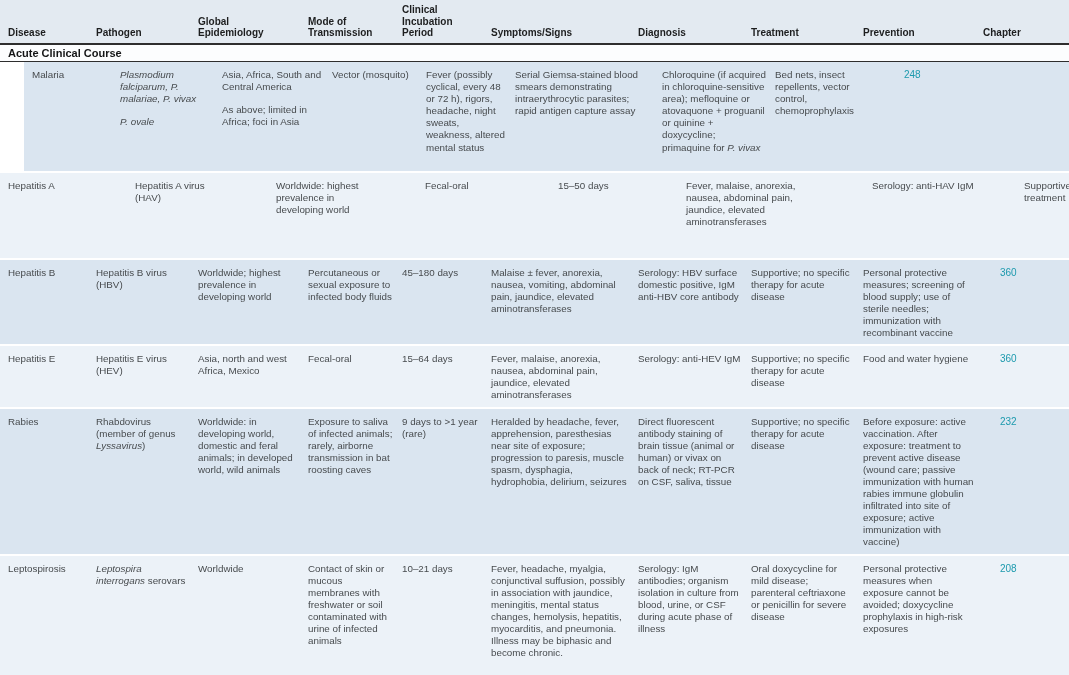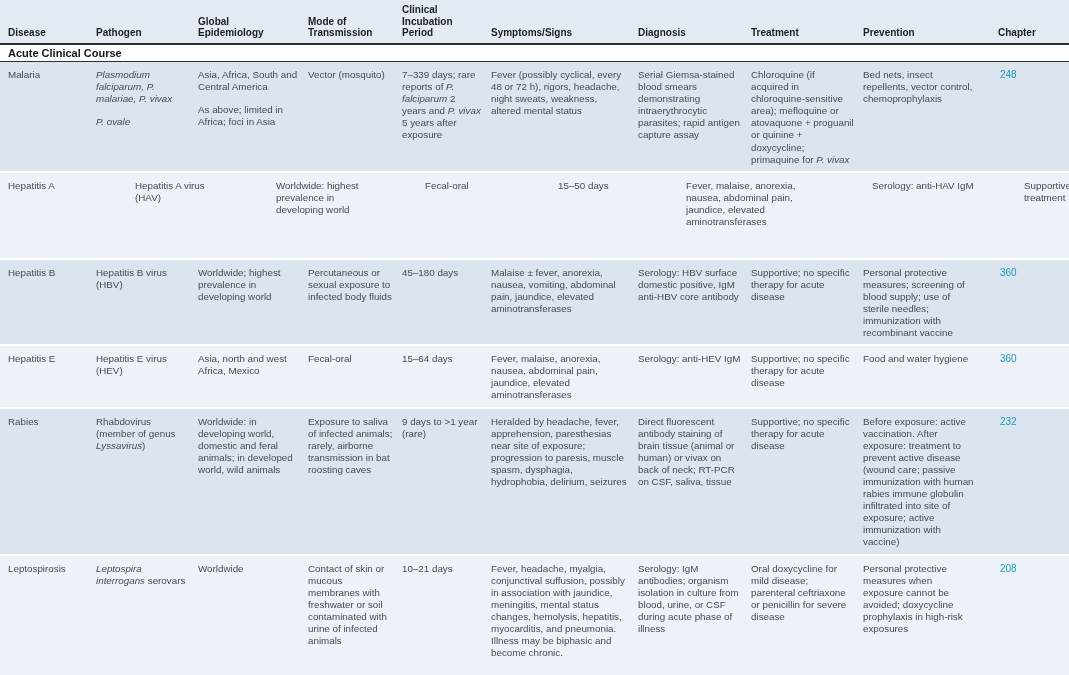--- a/index.html
+++ b/index.html
@@ -40,40 +40,40 @@
     color:#141516;
     padding:2px 0 2px 8px;
     height:12px;
     line-height:12px;
     box-sizing:content-box;
   }
   
   .row{background:var(--row-blue,#dae5f0);}
   .row:nth-child(even){background:var(--row-pale,#ecf2f8);}
   .row + .row{border-top:2px solid #ffffff;}
-  .row:nth-child(1){min-height:109px;}
+  .row:nth-child(1){min-height:109px;margin-left:24px;}
   .row:nth-child(2){min-height:83px;gap:39px;}
   .row:nth-child(3){min-height:83px;}
   .row:nth-child(4){min-height:55px;}
   .row:nth-child(5){min-height:146px;}
   .row:nth-child(6){min-height:121px;}
   .cell{
     font-size:9.8px;
     line-height:12.1px;
     padding:7px 9px 5px 0;
     box-sizing:border-box;
   }
   .cell .block + .block{margin-top:11px;}
   .cell i{}
   .cell-chapter{
     color:var(--accent,#1d9aae);
     padding-left:17px;
     font-size:10px;
   }
-  .hcell-chapter{padding-left:0;margin-left:15px;}
+  .hcell-chapter{padding-left:0;}
 </style>
 </head>
 <body>
 
 <div class="page" style="--row-blue: #dae5f0; --row-pale: #ecf2f8; --header-bg: #e3eaf1; --rule-dark: #2e2e2e; --text-body: #474b4e; --text-header: #1d1e1f; --accent: #1d9aae;">
 
   <div class="grid thead">
     <div class="hcell">Disease</div>
     <div class="hcell">Pathogen</div>
     <div class="hcell">Global
@@ -101,23 +101,20 @@
           <div class="block"><i>Plasmodium falciparum, P. malariae, P. vivax</i></div>
           <div class="block"><i>P. ovale</i></div>
         </div>
         <div class="cell cell-epidemiology">
           <div class="block"><span>Asia, Africa, South and Central America</span></div>
           <div class="block"><span>As above; limited in Africa; foci in Asia</span></div>
         </div>
         <div class="cell cell-transmission">
           <div class="block"><span>Vector (mosquito)</span></div>
         </div>
-        <div class="cell cell-incubation">
-          <div class="block"><span>7–339 days; rare reports of </span><i>P. falciparum</i><span> 2 years and </span><i>P. vivax</i><span> 5 years after exposure</span></div>
-        </div>
         <div class="cell cell-symptoms">
           <div class="block"><span>Fever (possibly cyclical, every 48 or 72 h), rigors, headache, night sweats, weakness, altered mental status</span></div>
         </div>
         <div class="cell cell-diagnosis">
           <div class="block"><span>Serial Giemsa-stained blood smears demonstrating intraerythrocytic parasites; rapid antigen capture assay</span></div>
         </div>
         <div class="cell cell-treatment">
           <div class="block"><span>Chloroquine (if acquired in chloroquine-sensitive area); mefloquine or atovaquone + proguanil or quinine + doxycycline; primaquine for </span><i>P. vivax</i></div>
         </div>
         <div class="cell cell-prevention">

